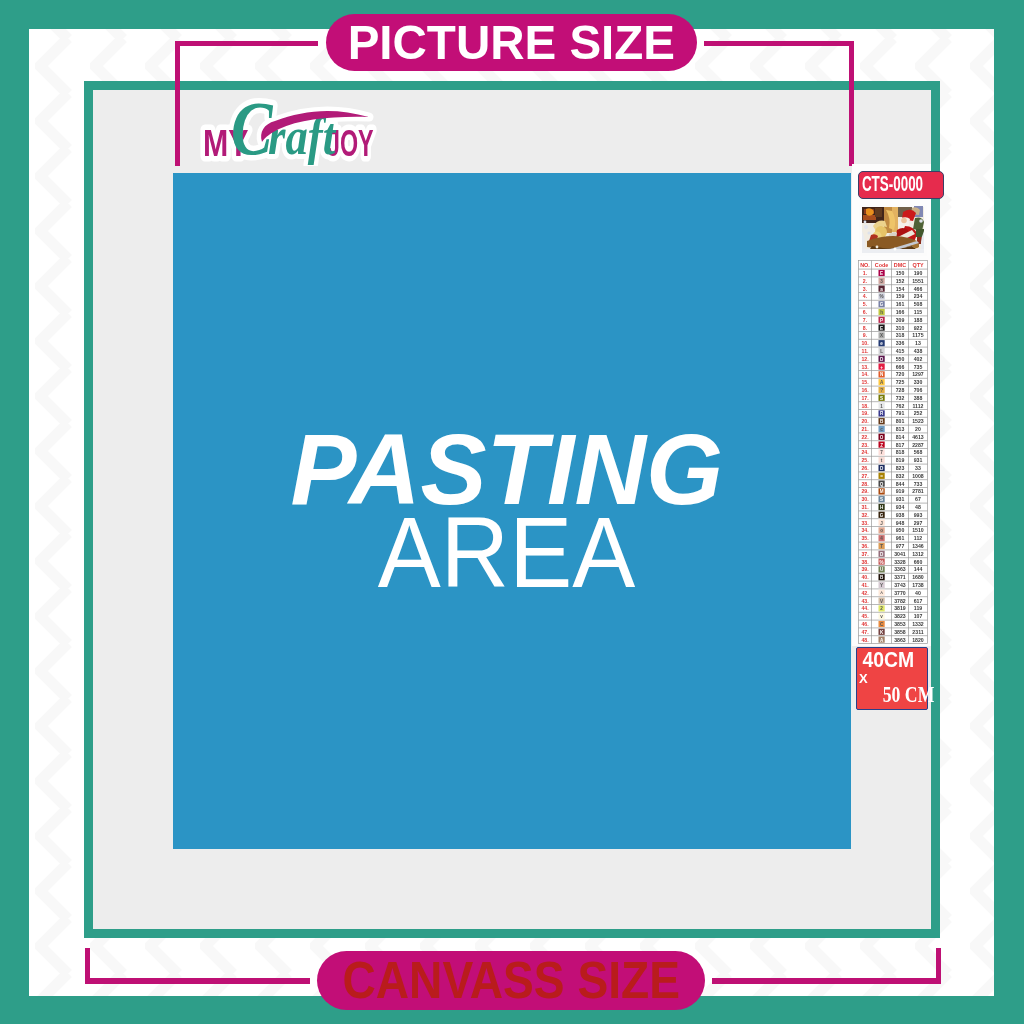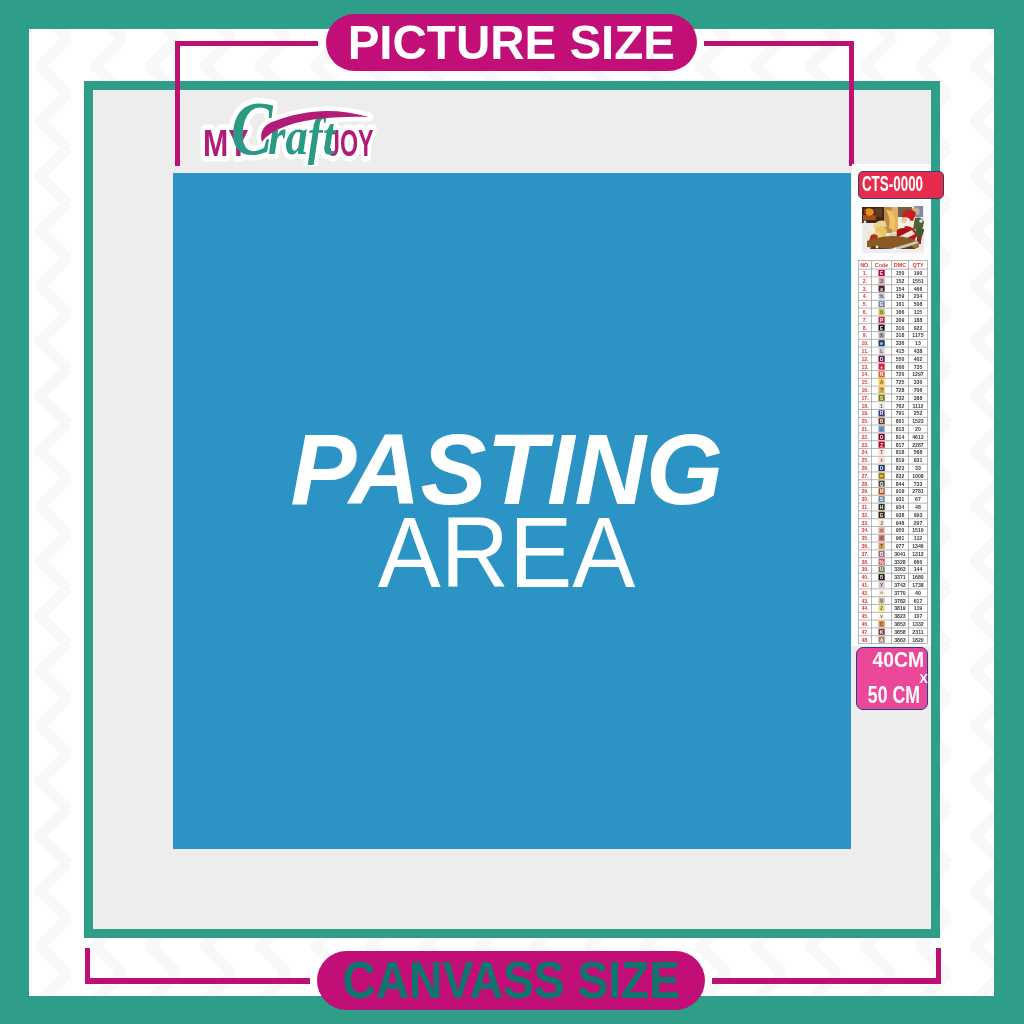--- a/index.html
+++ b/index.html
@@ -42,21 +42,21 @@
 <div class="abs" style="left:85px;top:978px;width:225px;height:6px;background:#be1074;"></div>
 
 <div class="abs" style="left:712px;top:978px;width:229px;height:6px;background:#be1074;"></div>
 
 <div class="abs" style="left:85px;top:948px;width:5px;height:36px;background:#be1074;"></div>
 
 <div class="abs" style="left:936px;top:948px;width:5px;height:36px;background:#be1074;"></div>
 
 <div class="abs" style="left:317px;top:951px;width:388px;height:59px;background:#c20e77;border-radius:30px;"></div>
 
-<div class="abs" style="left:317px;top:951px;width:388px;height:59px;line-height:59px;text-align:center;color:#0f766e;font-weight:bold;font-size:52px;"><span style="display:inline-block;transform:scaleX(0.887);">CANVASS SIZE</span></div>
+<div class="abs" style="left:317px;top:951px;width:388px;height:59px;line-height:59px;text-align:center;color:#b91c1c;font-weight:bold;font-size:52px;"><span style="display:inline-block;transform:scaleX(0.887);">CANVASS SIZE</span></div>
 
 <div class="abs" style="left:173px;top:173px;width:678px;height:676px;background:#2b94c5;"></div>
 
 <div class="abs" style="left:168px;top:419px;width:678px;text-align:center;color:#fff;font-weight:bold;font-size:101px;line-height:101px;font-style:italic;"><span style="display:inline-block;transform:scaleX(0.98);">PASTING</span></div>
 
 <div class="abs" style="left:168px;top:502px;width:678px;text-align:center;color:#fff;font-weight:normal;font-size:101px;line-height:101px;"><span style="display:inline-block;transform:scaleX(0.936);">AREA</span></div>
 
 <div class="abs" style="left:192px;top:90px;width:200px;height:76px;">
 <svg width="200" height="76" viewBox="0 0 200 76" xmlns="http://www.w3.org/2000/svg">
 <g stroke="#ffffff" fill="#ffffff" stroke-linejoin="round" stroke-linecap="round" font-family="Liberation Sans, sans-serif">
@@ -433,20 +433,20 @@
         <text x="60" y="342.5">617</text>
         <text x="60" y="350.3">119</text>
         <text x="60" y="358.1">107</text>
         <text x="60" y="365.9">1332</text>
         <text x="60" y="373.7">2311</text>
         <text x="60" y="381.5">1820</text>
       </g>
     </svg>
 </div>
 
-<div class="abs" style="left:856px;top:647px;width:72px;height:63px;background:#ec4899;border:1.5px solid #27408b;border-radius:7px;box-sizing:border-box;color:#fff;font-weight:bold;text-align:right;">
+<div class="abs" style="left:856px;top:647px;width:72px;height:63px;background:#ef4444;border:1.5px solid #27408b;border-radius:2px;box-sizing:border-box;color:#fff;font-weight:bold;text-align:left;">
 
 <div style="position:absolute;left:2px;top:3px;width:69px;font-size:22px;line-height:18px;"><span style="display:inline-block;transform:scaleX(0.88);">40CM</span></div>
 
 <div style="position:absolute;left:2px;top:26px;width:69px;font-size:13px;line-height:10px;">X</div>
 
-<div style="position:absolute;left:2px;top:38px;width:69px;font-size:23px;line-height:18px;"><span style="display:inline-block;transform:scaleX(0.77);">50&nbsp;CM</span></div>
+<div style="position:absolute;left:18px;top:38px;width:69px;font-size:23px;line-height:18px;font-family:Liberation Serif, serif;"><span style="display:inline-block;transform:scaleX(0.77);">50&nbsp;CM</span></div>
 </div>
 
 </body></html>

